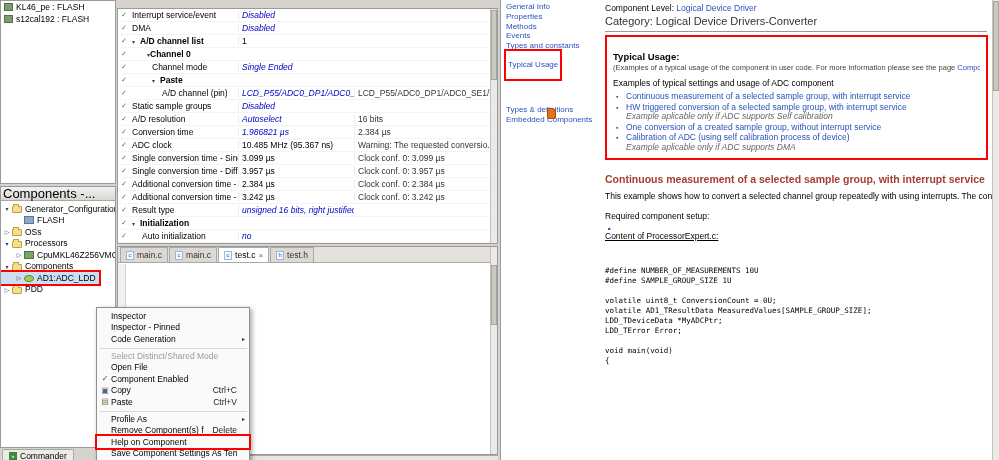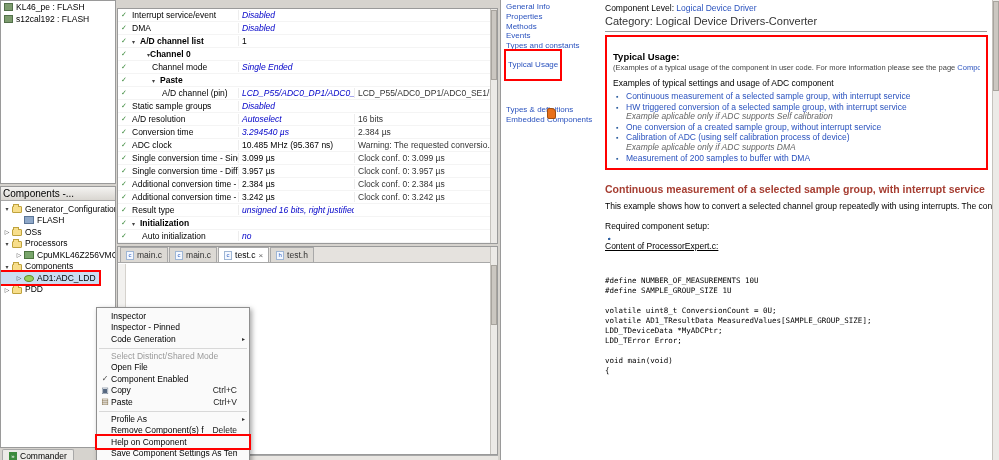--- a/index.html
+++ b/index.html
@@ -14,21 +14,21 @@
   
   .col-left { position:absolute; left:0; top:0; width:116px; height:381px; }
   .projects { position:absolute; left:0; top:0; width:116px; height:184px; background:#fff; border:1px solid #9A9A9A; overflow:hidden; }
   .proj-item { display:flex; align-items:center; gap:3px; height:12px; padding-left:3px; font-size:8.5px; white-space:nowrap; }
   .pi-ic { width:9px; height:8px; background:#7D9C6E; border:1px solid #52704A; flex:none; }
   .rail { position:absolute; left:1px; top:56px; width:8px; display:flex; flex-direction:column; gap:5px; }
   .rail span { font-size:7px; line-height:7px; }
 
   .comp-panel { position:absolute; left:0; top:186px; width:116px; height:262px; background:#fff; border:1px solid #9A9A9A; overflow:hidden; }
   .comp-header { height:14px; background:linear-gradient(#F4F3F1,#D9D6D1); border-bottom:1px solid #A8A8A8; display:flex; align-items:center; padding:0 2px; }
-  .comp-title { flex:1; font-size:10px; white-space:nowrap; overflow:hidden; }
+  .comp-title { flex:1; font-size:13px; white-space:nowrap; overflow:hidden; }
   .hdr-ic { font-size:8px; color:#555; margin-left:3px; }
   .tree { padding-top:2px; }
   .ti { display:flex; align-items:center; height:11.5px; width:max-content; padding-right:3px; font-size:8.5px; white-space:nowrap; }
   .ti.ind0 { padding-left:2px; } .ti.ind1 { padding-left:14px; }
   .ti.selected { background:#CBDEF2;justify-content:center; }
   .ti.annotated { outline:2px solid #FF0000; position:relative; z-index:5; }
   .tarr { display:inline-block; width:8px; font-size:6px; color:#444; text-align:center; flex:none; }
   .tic { width:10px; height:8px; margin:0 3px 0 1px; position:relative; display:inline-block; flex:none; }
   .ic-folder .tic { background:#F7DE8B; border:1px solid #BFA23C; height:7px; margin-top:2px; border-radius:1px; }
   .ic-folder .tic::before { content:""; position:absolute; top:-3px; left:0; width:4px; height:2px; background:#F7DE8B; border:1px solid #BFA23C; border-bottom:none; }
@@ -271,21 +271,21 @@
             <span class="intext">A/D resolution</span>
           </span>
           <span class="ival">Autoselect</span>
           <span class="ival2">16 bits</span>
         </div>
         <div class="irow value_blue ind0">
           <span class="gut">✓</span>
           <span class="iname">
             <span class="intext">Conversion time</span>
           </span>
-          <span class="ival">3.294540 µs</span>
+          <span class="ival">1.986821 µs</span>
           <span class="ival2">2.384 µs</span>
         </div>
         <div class="irow ind0">
           <span class="gut">✓</span>
           <span class="iname">
             <span class="intext">ADC clock</span>
           </span>
           <span class="ival">10.485 MHz (95.367 ns)</span>
           <span class="ival2">Warning: The requested conversio...</span>
         </div>
@@ -443,24 +443,20 @@
               <div class="tu-note">Example aplicable only if ADC supports Self calibration</div>
             </li>
             <li class="tu-item">
               <span class="lnk">One conversion of a created sample group, without interrupt service</span>
               
             </li>
             <li class="tu-item">
               <span class="lnk">Calibration of ADC (using self calibration process of device)</span>
               <div class="tu-note">Example aplicable only if ADC supports DMA</div>
             </li>
-            <li class="tu-item">
-              <span class="lnk">Measurement of 200 samples to buffer with DMA</span>
-              
-            </li>
         </ul>
       </div>
 
       <div class="section-h">Continuous measurement of a selected sample group, with interrupt service</div>
       <div class="para">This example shows how to convert a selected channel group repeatedly with using interrupts. The continuous conversions of one</div>
       <div class="p2">
         <div class="para"></div>
           <div class="para"></div>
           <div class="para"></div>
           <div class="para"></div>

